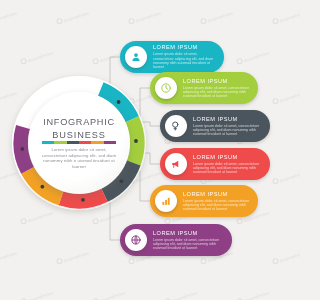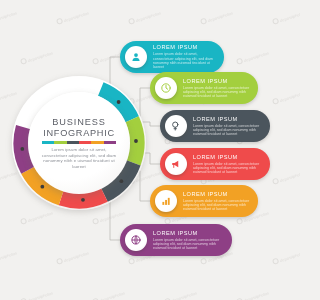--- a/index.html
+++ b/index.html
@@ -207,22 +207,22 @@
         <circle cx="109.35925505221147" cy="105.14044456245492" r="1.9" fill="#3b3b3b"></circle>
         <path d="M 95.71331011468457 125.87101003259545 A 65.5 65.5 0 0 1 46.75938686844095 129.29420181733258 L 52.01267577281506 113.12624104031495 A 48.5 48.5 0 0 0 88.26100061927025 110.5915112455096 Z" fill="#ef4b4b"></path>
         <circle cx="70.97611900341515" cy="123.86115086480999" r="1.9" fill="#3b3b3b"></circle>
         <path d="M 46.75938686844095 129.29420181733258 A 65.5 65.5 0 0 1 9.166932667740298 97.75038736247586 L 24.17704174634205 89.76937079511572 A 48.5 48.5 0 0 0 52.01267577281506 113.12624104031495 Z" fill="#f2a124"></path>
         <circle cx="30.361106247867255" cy="110.66453325778176" r="1.9" fill="#3b3b3b"></circle>
         <path d="M 9.166932667740298 97.75038736247586 A 65.5 65.5 0 0 1 4.037358916040112 48.94575319398656 L 20.378807746991534 53.63158824287555 A 48.5 48.5 0 0 0 24.17704174634205 89.76937079511572 Z" fill="#8e3f85"></path>
         <circle cx="10.312251964008425" cy="72.95812240625627" r="1.9" fill="#3b3b3b"></circle>
       </svg>
 
     <div id="inner-circle">
+      <div id="title-infographic">INFOGRAPHIC</div>
       <div id="title-business">BUSINESS</div>
-      <div id="title-infographic">INFOGRAPHIC</div>
       <div id="color-bar">
           <span style="background: rgb(25, 181, 196);"></span>
           <span style="background: rgb(163, 207, 62);"></span>
           <span style="background: rgb(75, 85, 93);"></span>
           <span style="background: rgb(239, 75, 75);"></span>
           <span style="background: rgb(242, 161, 36);"></span>
           <span style="background: rgb(142, 63, 133);"></span>
         </div>
       <div id="center-desc">Lorem ipsum dolor sit amet, consectetuer adipiscing elit, sed diam nonummy nibh e uismod tincidunt ut laoreet</div>
     </div>

